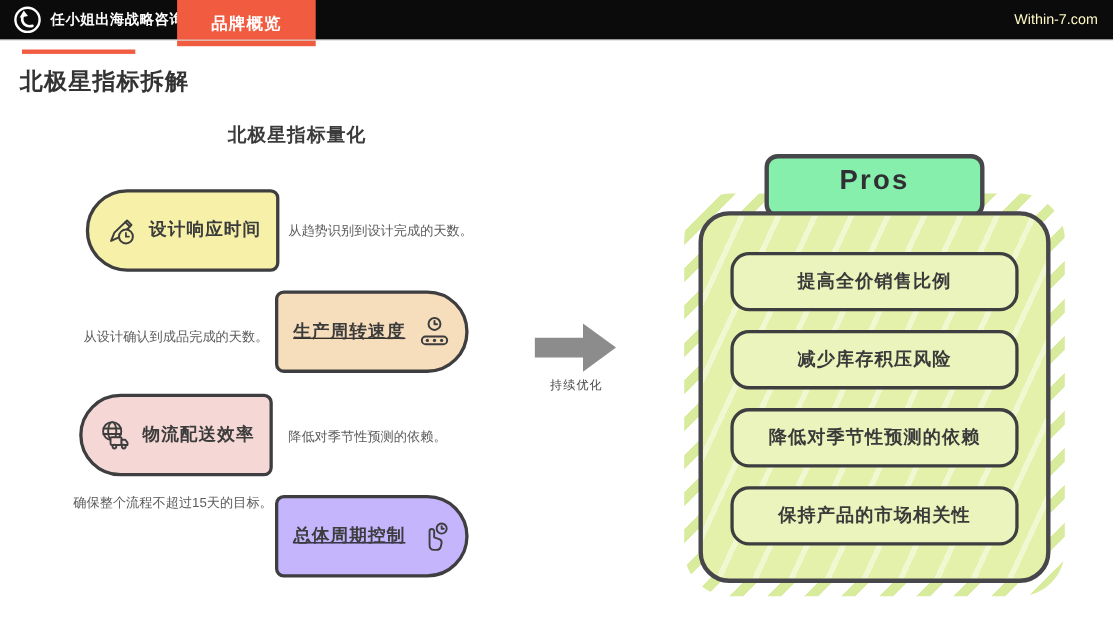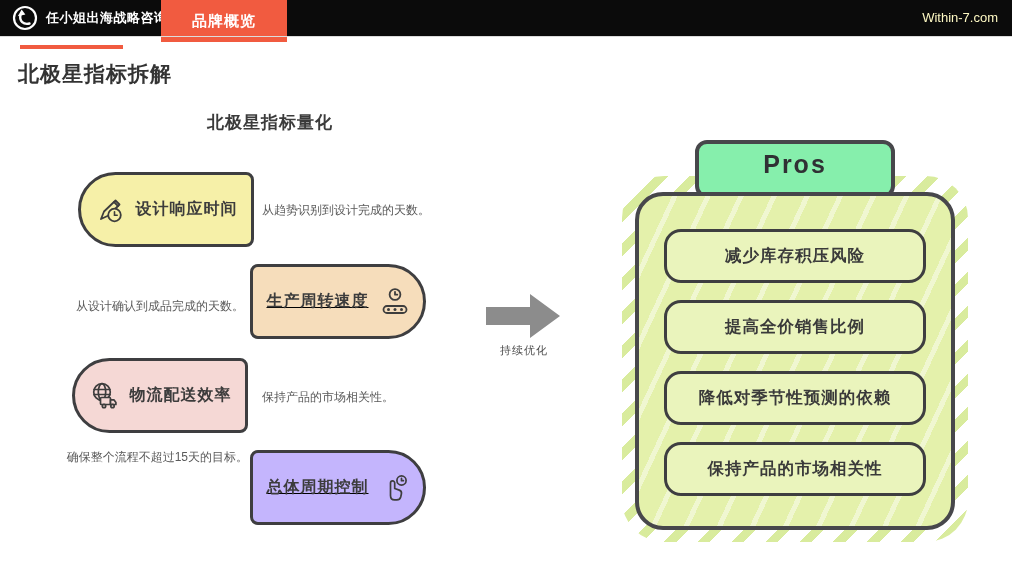--- a/index.html
+++ b/index.html
@@ -121,21 +121,21 @@
       </g>
       <g stroke="#3D3D3D" stroke-width="1.7" stroke-linecap="round" stroke-linejoin="round">
         <rect x="11.5" y="16.5" width="10" height="7" rx="1" fill="#F5D8D5"></rect>
         <path d="M21.5 18.8 h3.4 l2 2.6 v2.1 h-5.4 Z" fill="#F5D8D5"></path>
         <circle cx="15" cy="25" r="1.7" fill="#F5D8D5"></circle>
         <circle cx="23.5" cy="25" r="1.7" fill="#F5D8D5"></circle>
       </g>
     </svg>
     <span class="pill-label">物流配送效率</span>
   </div>
-  <div class="metric-desc desc-3">保持产品的市场相关性。</div>
+  <div class="metric-desc desc-3">降低对季节性预测的依赖。</div>
 
   <div class="pill pill-4 round-right">
     <span class="halo"></span>
     <span class="pill-label">总体周期控制</span>
     <svg class="pill-icon" viewBox="0 0 30 30" width="30" height="30">
       <g fill="none" stroke="#3D3D3D" stroke-width="1.7" stroke-linecap="round" stroke-linejoin="round">
         <circle cx="21.5" cy="7.5" r="4.6"></circle>
         <path d="M21.5 5.3 v2.4 h1.9"></path>
         <path d="M10.5 17.5 v-7.5 a2.1 2.1 0 0 1 4.2 0 v5.5 l4.6 1.6 c1.8 .7 2.5 1.9 2.1 3.8 l-.7 3.1 c-.5 1.9 -1.9 2.9 -3.9 2.9 h-2.2 c-2.8 0 -4.1 -1.9 -4.1 -4.4 Z"></path>
       </g>
@@ -147,20 +147,20 @@
     <polygon points="0,15 44,15 44,2 74,24 44,46 44,33 0,33" fill="#8C8C8C"></polygon>
   </svg>
   <div class="arrow-label">持续优化</div>
 
   <div class="pros-halo"></div>
   <div class="pros-tab">
     <span class="pros-tab-label">Pros</span>
   </div>
   <div class="pros-card">
     <div class="pros-items">
+      <div class="pros-item">提高全价销售比例</div>
       <div class="pros-item">减少库存积压风险</div>
-      <div class="pros-item">提高全价销售比例</div>
       <div class="pros-item">降低对季节性预测的依赖</div>
       <div class="pros-item">保持产品的市场相关性</div>
     </div>
   </div>
 
 </div>
 
 </body></html>

